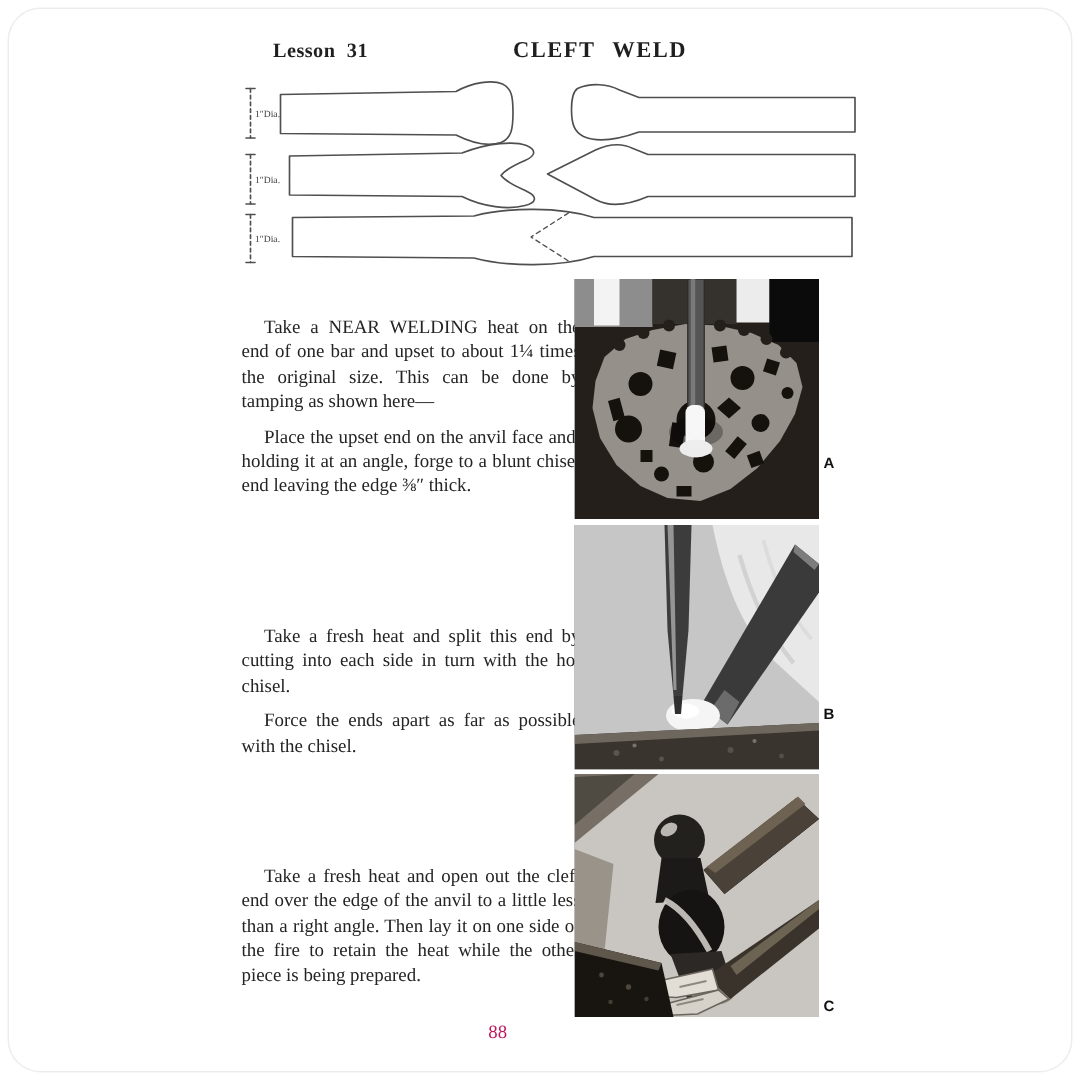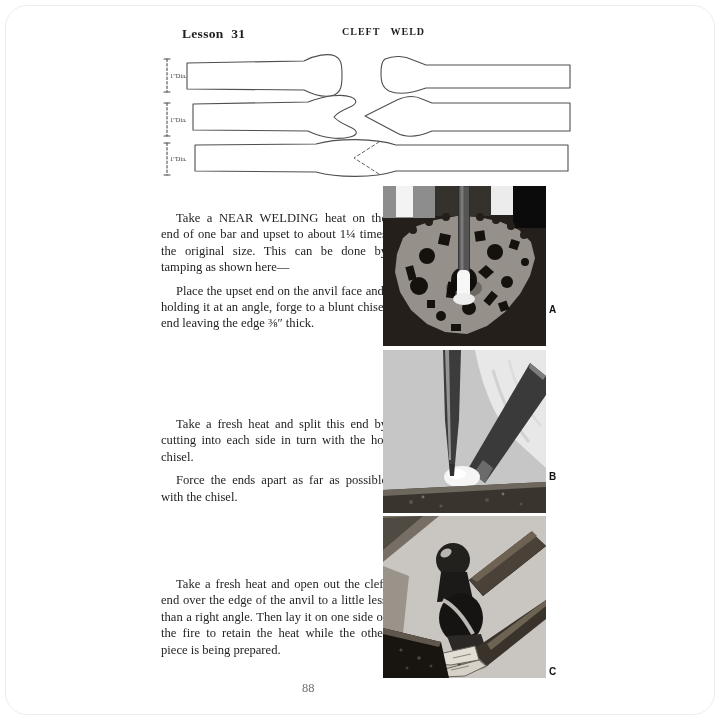--- a/index.html
+++ b/index.html
@@ -1,32 +1,32 @@
 <!DOCTYPE html>
 <html><head>
 <meta charset="utf-8">
 <style>
   html,body{margin:0;padding:0;background:#fff;}
   .canvas{position:relative;width:720px;height:720px;background:#ffffff;overflow:hidden;
           font-family:"Liberation Serif", serif;color:#1f1f1f;}
   .card-border{position:absolute;inset:5px;border:1px solid #ededed;border-radius:22px;pointer-events:none;}
   .lesson{position:absolute;left:182px;top:26px;font-size:13.5px;font-weight:bold;letter-spacing:.3px;word-spacing:4px;}
-  .title{position:absolute;left:342px;top:26px;font-size:10px;font-weight:bold;letter-spacing:1px;word-spacing:7px;}
+  .title{position:absolute;left:342px;top:26px;font-size:15px;font-weight:bold;letter-spacing:1px;word-spacing:7px;}
   .diagram{position:absolute;left:158px;top:50px;}
   .textblock{position:absolute;left:161px;width:226px;text-align:justify;
              font-size:12.6px;line-height:16.4px;color:#242424;}
   .textblock p{margin:0 0 7px 0;text-indent:15px;}
   .tb1{top:210px;} .tb2{top:416px;} .tb3{top:576px;}
   .photo{position:absolute;left:383px;width:163px;overflow:hidden;background:#888;}
   .photoA{top:186px;height:160px;} .photoB{top:350px;height:163px;} .photoC{top:516px;height:162px;}
   .photo svg{display:block;}
   .figlabel{position:absolute;left:549px;font-family:"Liberation Sans", sans-serif;
             font-size:10px;font-weight:bold;color:#111;}
   .flA{top:304px;} .flB{top:471px;} .flC{top:666px;}
-  .pagenum{position:absolute;left:302px;top:681px;width:36px;text-align:left;font-size:12.5px;color:#737373;}
+  .pagenum{position:absolute;left:302px;top:681px;width:36px;text-align:right;font-size:12.5px;color:#be185d;}
   .dimtext{font-family:"Liberation Serif", serif;font-size:6.4px;fill:#3c3c3c;}
 </style>
 </head>
 <body>
 
 <div class="canvas">
   <div class="card-border"></div>
 
   <div class="lesson">Lesson 31</div>
   <div class="title">CLEFT WELD</div>

